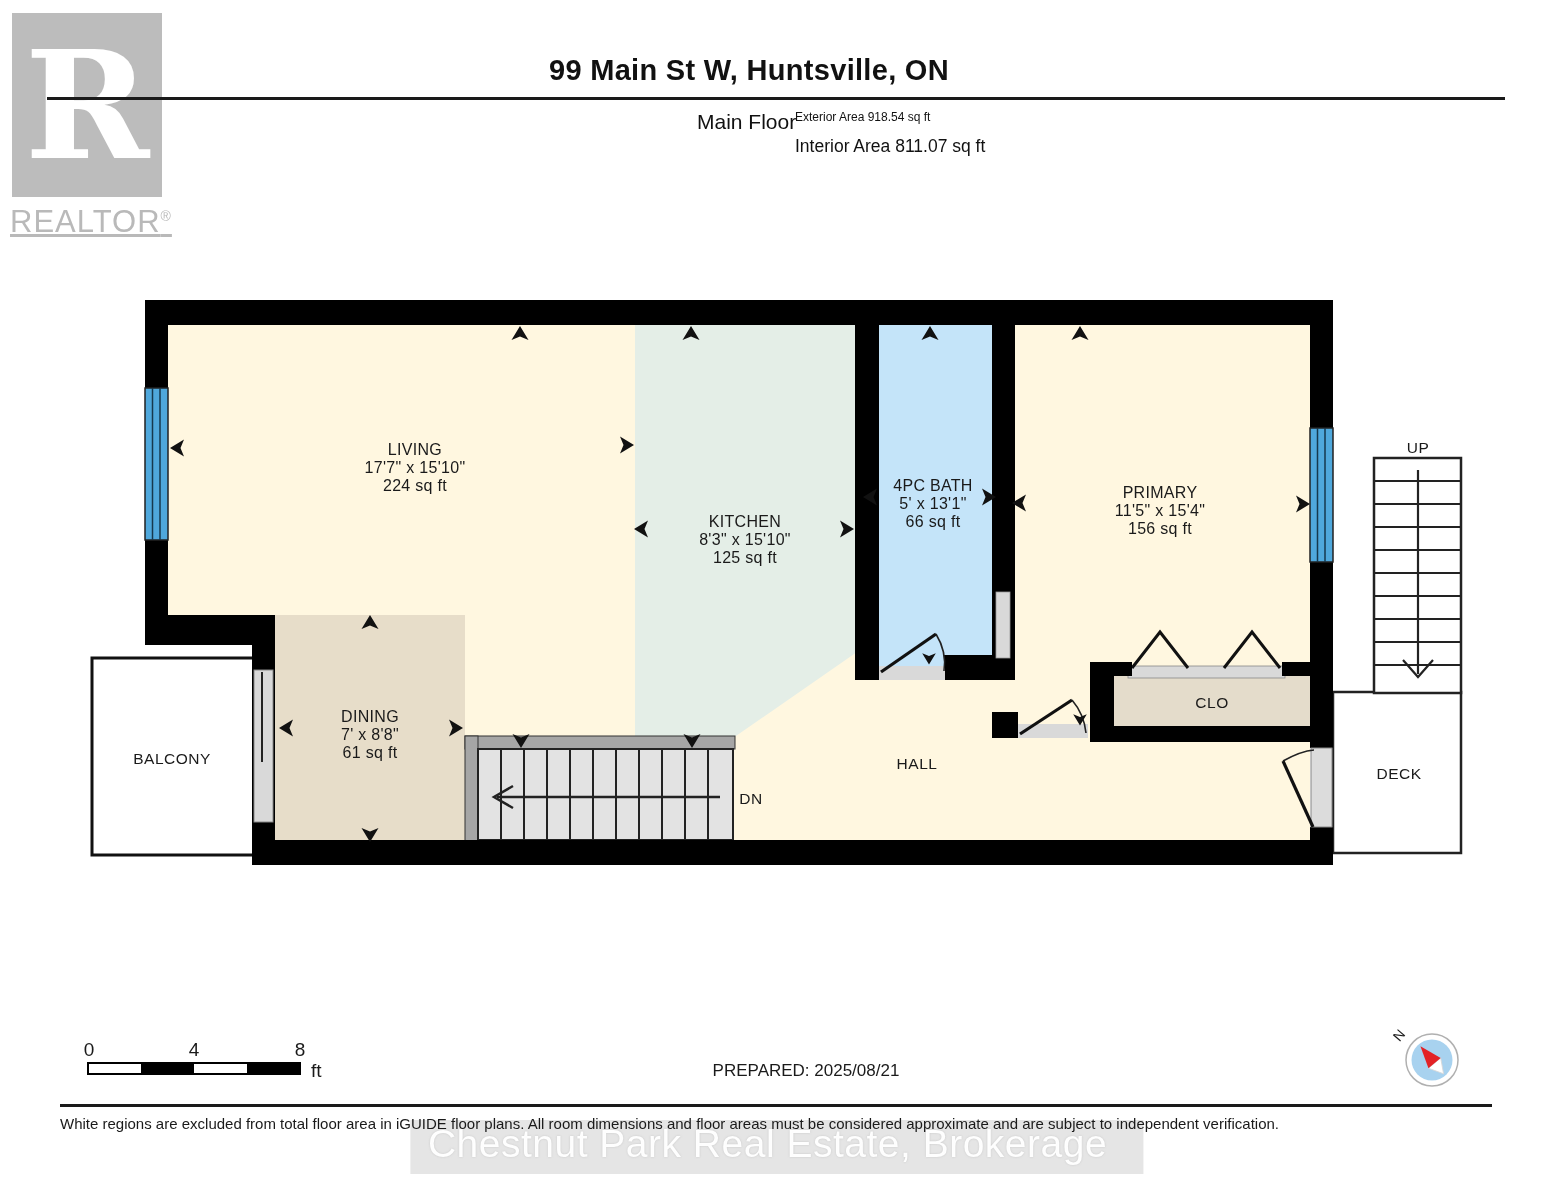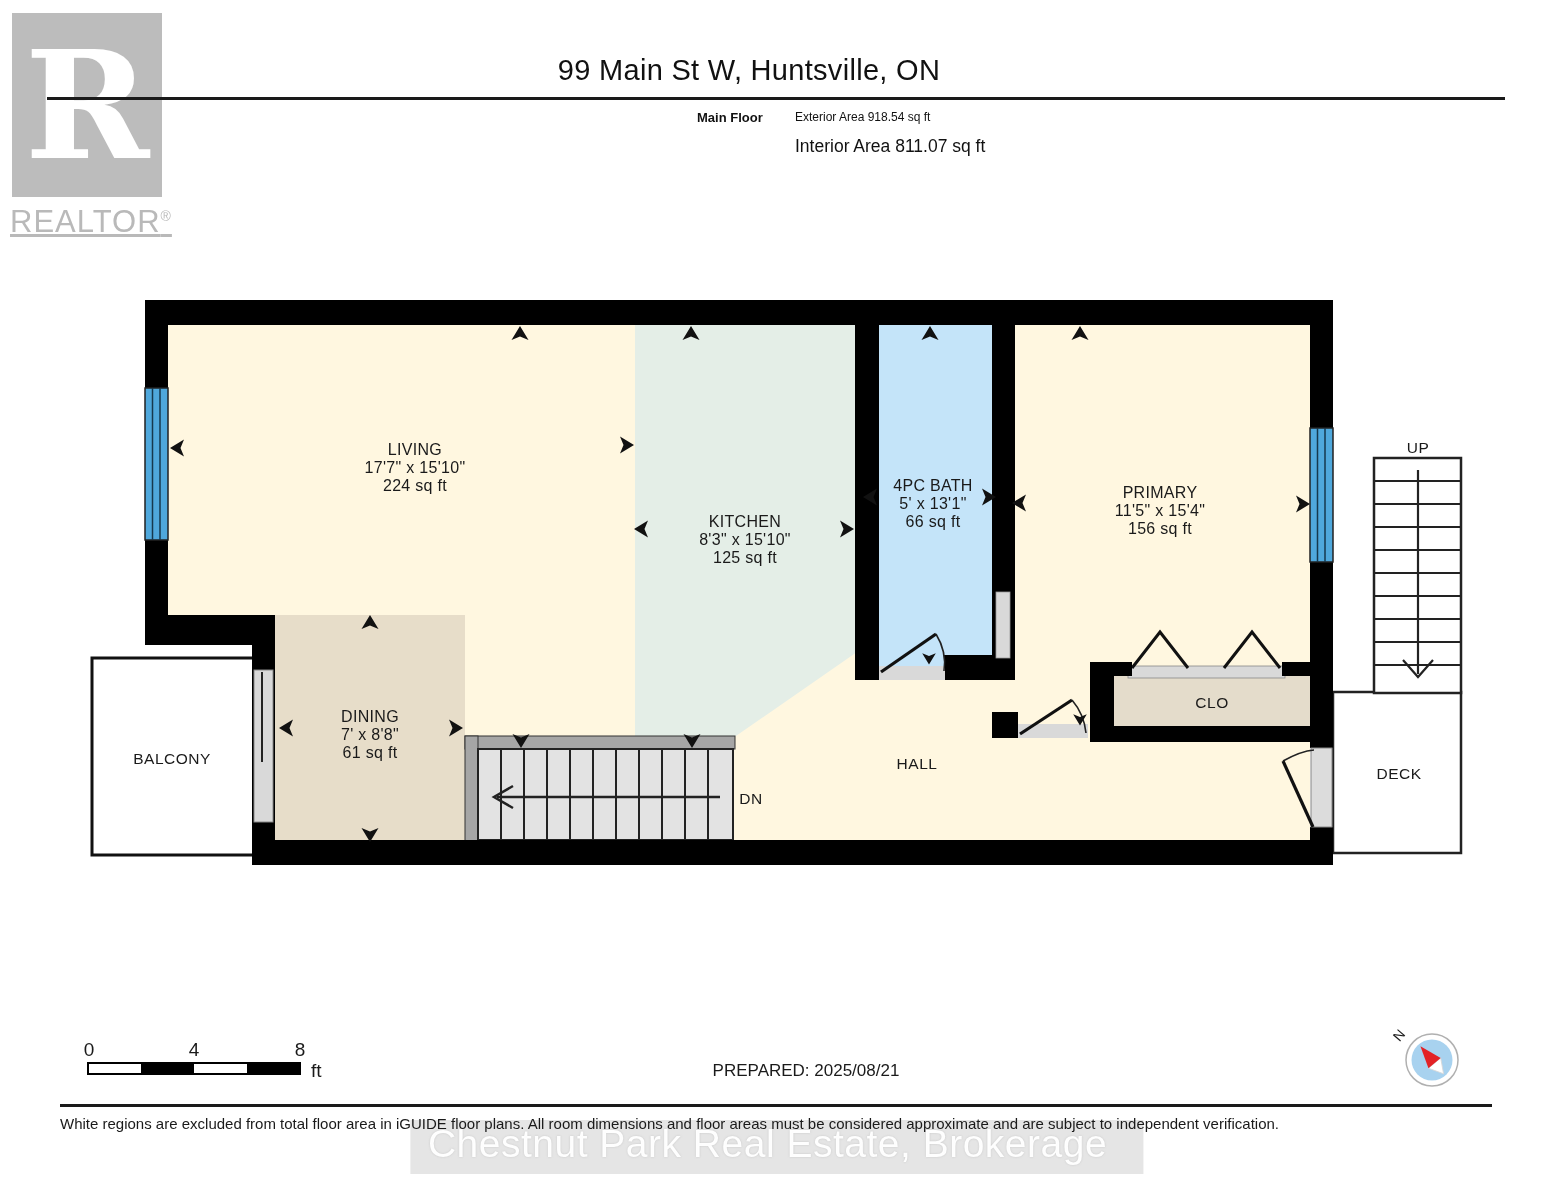--- a/index.html
+++ b/index.html
@@ -5,23 +5,23 @@
   html,body{margin:0;padding:0;background:#fff;}
   .page{position:relative;width:1553px;height:1200px;background:#ffffff;overflow:hidden;
         font-family:"Liberation Sans",sans-serif;color:#111;}
   
   .logo-box{position:absolute;left:12px;top:13px;width:150px;height:184px;background:#bcbcbc;
             display:flex;align-items:center;justify-content:center;}
   .logo-r{font-family:"DejaVu Serif",serif;font-weight:bold;font-size:150px;color:#ffffff;line-height:1;}
   .brand{position:absolute;left:10px;top:204px;font-size:31px;color:#b9b9b9;letter-spacing:1px;text-decoration:underline;}
   .brand sup{font-size:14px;}
   .title{position:absolute;left:0;top:54px;width:1498px;text-align:center;
-         font-size:29px;font-weight:normal;letter-spacing:.3px;}
+         font-size:29px;font-weight:bold;letter-spacing:.3px;}
   .top-rule{position:absolute;left:47px;top:97px;width:1458px;height:3px;background:#1a1a1a;}
-  .floor-label{position:absolute;left:697px;top:110px;font-size:13px;font-weight:bold;}
+  .floor-label{position:absolute;left:697px;top:110px;font-size:21px;font-weight:normal;}
   .area-ext{position:absolute;left:795px;top:110px;font-size:12px;}
   .area-int{position:absolute;left:795px;top:136px;font-size:17.5px;text-align:right;}
   
   .watermark{position:absolute;left:50%;top:1120px;transform:translateX(-50%);
              background:rgba(192,192,192,0.42);color:rgba(255,255,255,0.97);
              font-size:39px;letter-spacing:.5px;padding:2px 36px 8px 18px;white-space:nowrap;
              text-shadow:0 0 2px rgba(170,170,170,.55);}
   svg.plan{position:absolute;left:0;top:0;}
   svg text{font-family:"Liberation Sans",sans-serif;fill:#1a1a1a;}
   .roomlbl{font-size:16px;letter-spacing:.3px;}

